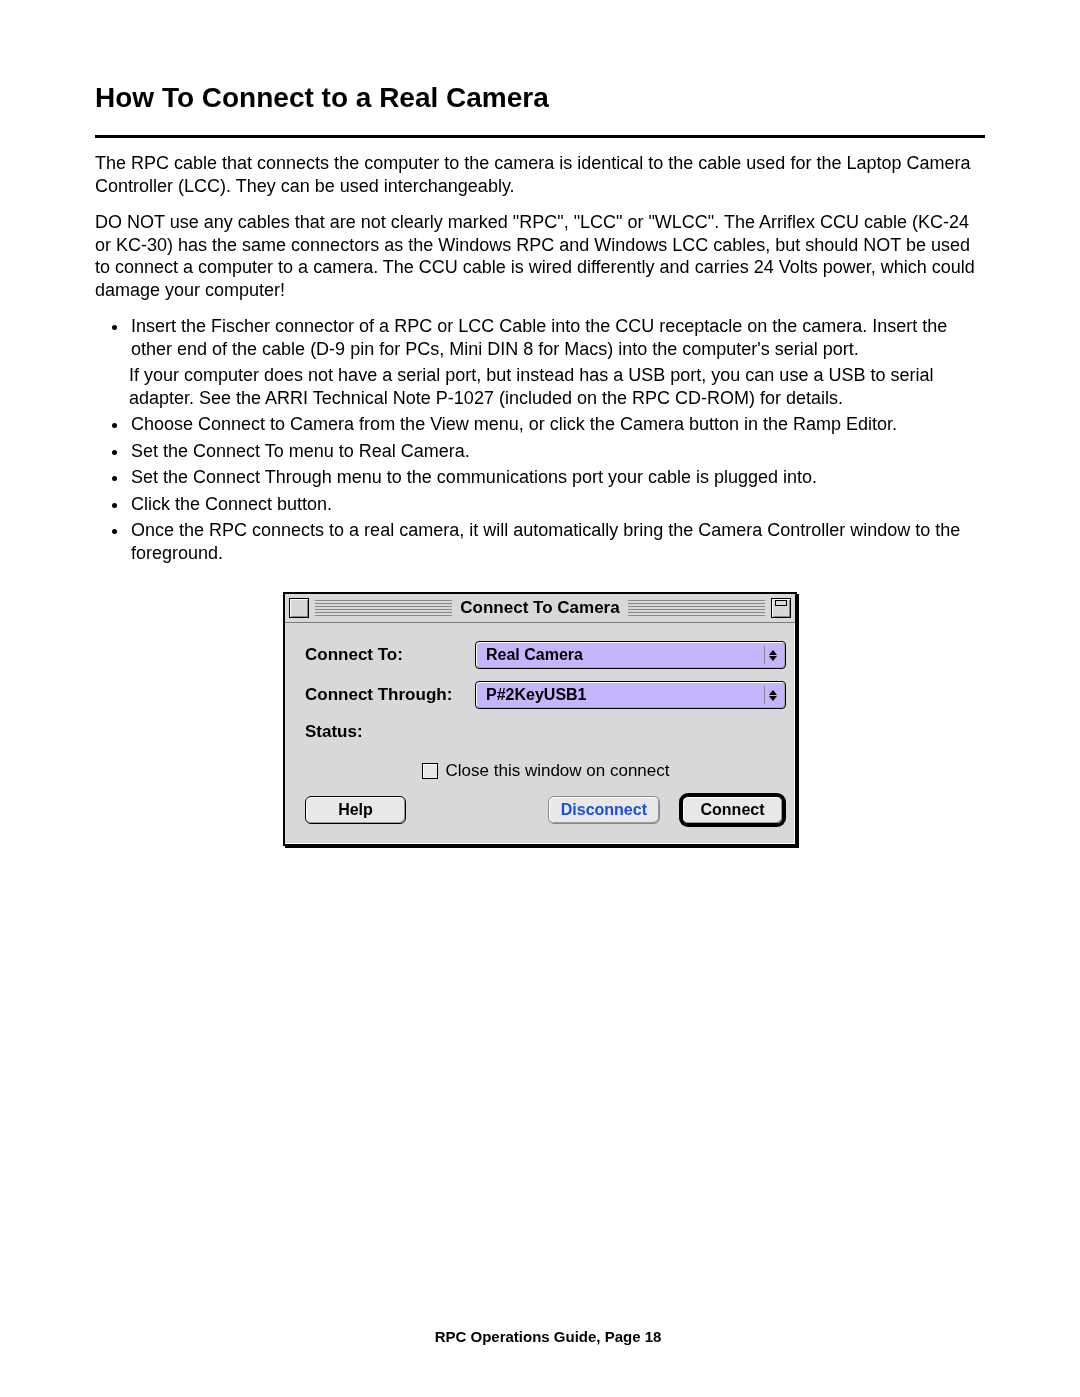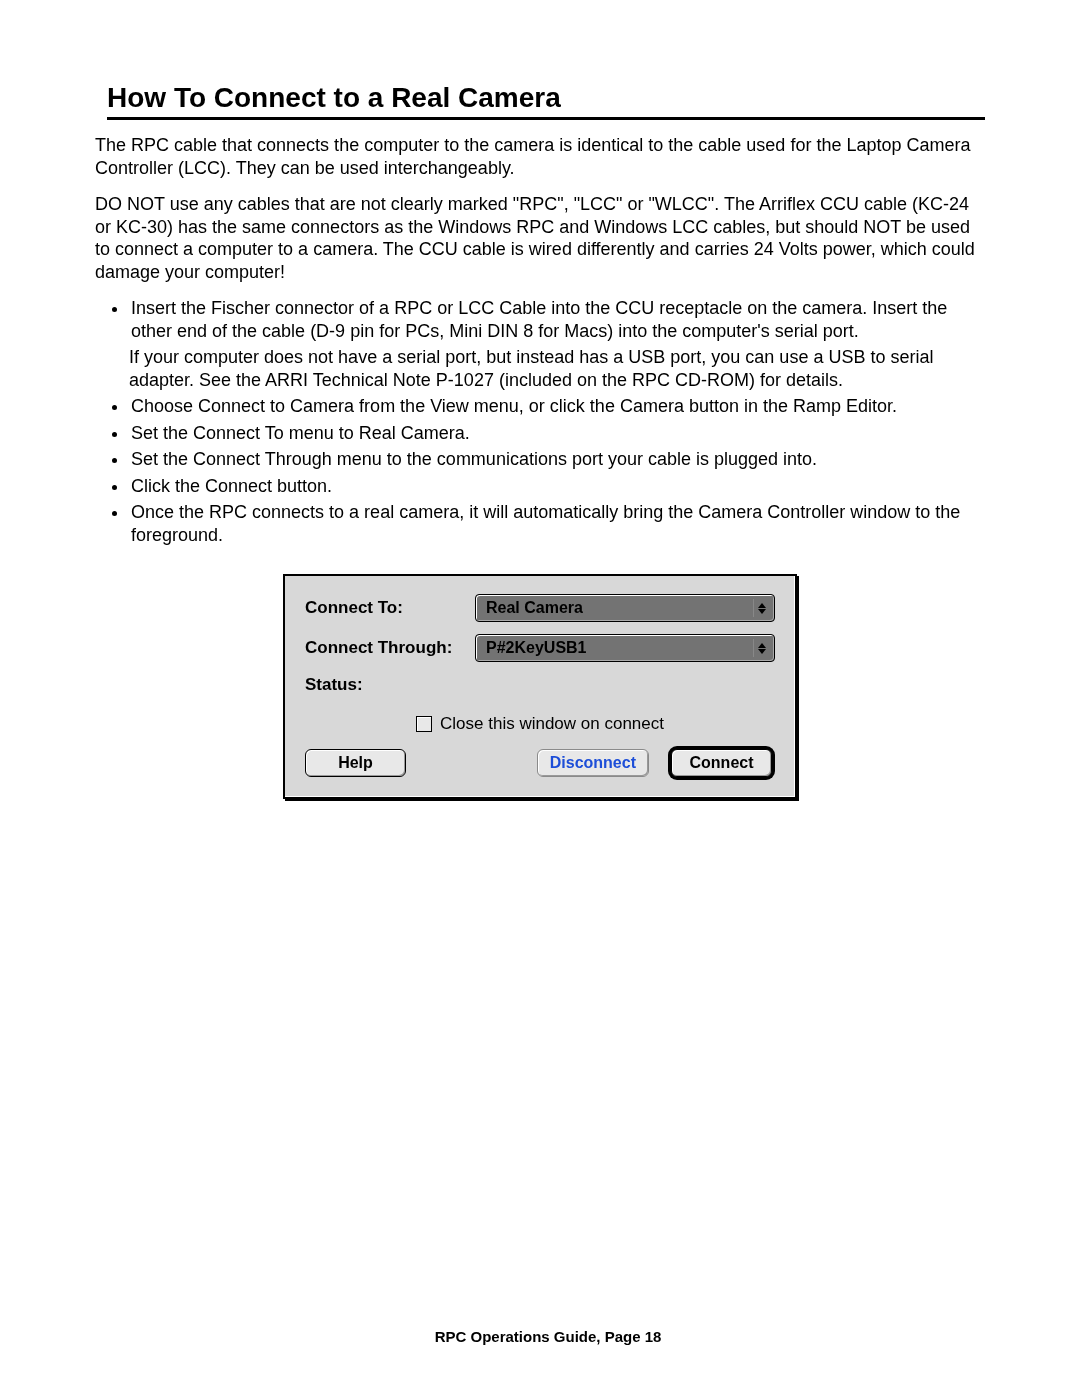--- a/index.html
+++ b/index.html
@@ -11,22 +11,22 @@
     color: #000;
     background: #fff;
     width: 1080px;
     box-sizing: border-box;
     min-height: 1397px;
     position: relative;
   }
   h1 {
     font-size: 28px;
     font-weight: bold;
-    margin: 0 0 6px 12px;
-    padding-bottom: 2px;
+    margin: 0 0 6px 0;
+    padding-bottom: 20px;
     border-bottom: 3px solid #000;
   }
   p { margin: 14px 0; }
   ul { margin: 6px 0 0 0; padding-left: 34px; }
   ul li { margin: 2px 0 4px 0; padding-left: 2px; }
   ul li.subpara { list-style: none; margin-left: -16px; padding-left: 16px; }
 
   .dialog-wrap {
     display: flex;
     justify-content: center;
@@ -74,42 +74,42 @@
     justify-content: center;
     align-items: center;
   }
   .title-text {
     background: #d8d8d8;
     padding: 0 8px;
     font-weight: bold;
     font-size: 17px;
   }
   .dialog-body {
-    padding: 18px 20px 20px 20px;
+    padding: 18px 9px 20px 20px;
   }
   .row {
     display: flex;
     align-items: center;
     margin-bottom: 12px;
   }
   .lbl {
     width: 170px;
     font-weight: bold;
     font-size: 17px;
   }
   .popup {
     flex: 1 1 auto;
     display: flex;
     align-items: center;
     justify-content: space-between;
     height: 26px;
     padding: 0 4px 0 10px;
     border: 1px solid #000;
     border-radius: 4px;
-    background: #737373;
+    background: #c4b5fd;
     box-shadow: 1px 1px 0 #fff inset, -1px -1px 0 #aaa inset;
     font-weight: bold;
     font-size: 16px;
   }
   .popup .arrows {
     width: 16px; height: 18px;
     border-left: 1px solid #888;
     display: flex;
     flex-direction: column;
     align-items: center;
@@ -204,20 +204,27 @@
   <li class="subpara">If your computer does not have a serial port, but instead has a USB port, you can use a USB to serial adapter. See the ARRI Technical Note P-1027 (included on the RPC CD-ROM) for details.</li>
   <li>Choose Connect to Camera from the View menu, or click the Camera button in the Ramp Editor.</li>
   <li>Set the Connect To menu to Real Camera.</li>
   <li>Set the Connect Through menu to the communications port your cable is plugged into.</li>
   <li>Click the Connect button.</li>
   <li>Once the RPC connects to a real camera, it will automatically bring the Camera Controller window to the foreground.</li>
 </ul>
 
 <div class="dialog-wrap">
   <div class="dialog">
+    <div class="titlebar">
+      <div class="close-box"></div>
+      <div class="title-stripes">
+        <span class="title-text">Connect To Camera</span>
+      </div>
+      <div class="collapse-box"></div>
+    </div>
     <div class="dialog-body">
       <div class="row">
         <div class="lbl">Connect To:</div>
         <div class="popup">
           <span>Real Camera</span>
           <span class="arrows">
             <span class="arrow-up"></span>
               <span class="arrow-down"></span>
           </span>
         </div>

